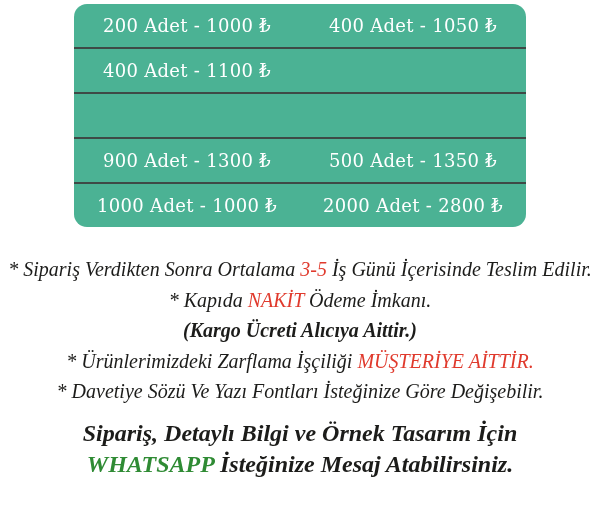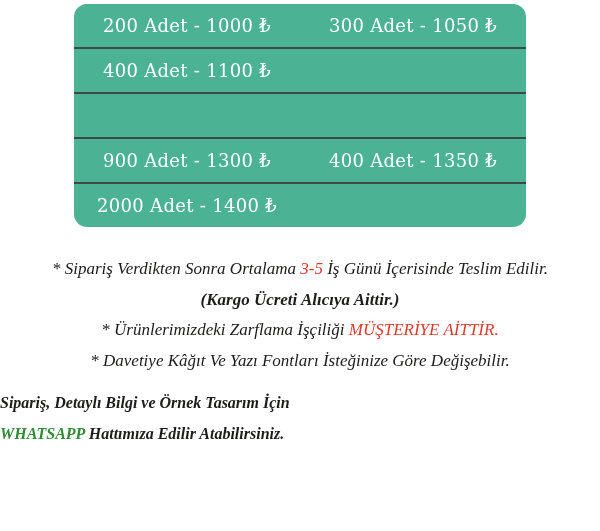--- a/index.html
+++ b/index.html
@@ -38,72 +38,74 @@
     font-size:18px;
     letter-spacing:.3px;
     white-space:nowrap;
   }
 
   
   .notes{margin-top:27px;}
   .note{
     margin:0;text-align:center;
     font-style:italic;
-    font-size:17px;line-height:30.5px;
+    font-size:20px;line-height:30.5px;
     color:var(--body_text);
     white-space:nowrap;
   }
   .note .red{color:var(--highlight_red);}
   .note.bold{font-weight:bold;}
 
   
   .contact{margin-top:11px;}
   .contact p{
-    margin:0;text-align:left;
+    margin:0;text-align:center;
     font-style:italic;font-weight:bold;
-    font-size:16px;line-height:31px;
+    font-size:24px;line-height:31px;
     color:var(--body_text);
     white-space:nowrap;
   }
   .contact .green{color:var(--whatsapp_green);font-style:italic;}
 </style>
 </head>
 <body>
 
 <div class="page">
 
   <div class="price-table">
     <div class="price-row">
       <div class="price-cell">200 Adet - 1000 ₺</div>
-      <div class="price-cell">300 Adet - 1050 ₺</div>
+      <div class="price-cell">400 Adet - 1050 ₺</div>
     </div>
     <div class="price-row">
       <div class="price-cell">400 Adet - 1100 ₺</div>
     </div>
     <div class="price-row">
     </div>
     <div class="price-row">
       <div class="price-cell">900 Adet - 1300 ₺</div>
-      <div class="price-cell">400 Adet - 1350 ₺</div>
+      <div class="price-cell">500 Adet - 1350 ₺</div>
     </div>
     <div class="price-row">
-      <div class="price-cell">2000 Adet - 1400 ₺</div>
+      <div class="price-cell">1000 Adet - 1000 ₺</div>
+      <div class="price-cell">2000 Adet - 2800 ₺</div>
     </div>
   </div>
 
   <div class="notes">
     <p class="note"><span>* Sipariş Verdikten Sonra Ortalama </span><span class="red">3-5</span><span> İş Günü İçerisinde Teslim Edilir.</span></p>
 
+    <p class="note"><span>* Kapıda </span><span class="red">NAKİT</span><span> Ödeme İmkanı.</span></p>
 
     <p class="note bold">(Kargo Ücreti Alıcıya Aittir.)</p>
 
     <p class="note"><span>* Ürünlerimizdeki Zarflama İşçiliği </span><span class="red">MÜŞTERİYE AİTTİR.</span></p>
 
-    <p class="note">* Davetiye Kâğıt Ve Yazı Fontları İsteğinize Göre Değişebilir.</p>
+    <p class="note">* Davetiye Sözü Ve Yazı Fontları İsteğinize Göre Değişebilir.</p>
 
   </div>
 
   <div class="contact">
     <p>Sipariş, Detaylı Bilgi ve Örnek Tasarım İçin</p>
-    <p><span class="green">WHATSAPP</span><span> Hattımıza Edilir Atabilirsiniz.</span></p>
+    <p><span class="green">WHATSAPP</span><span> İsteğinize Mesaj Atabilirsiniz.</span></p>
   </div>
 
 </div>
 
 </body></html>

